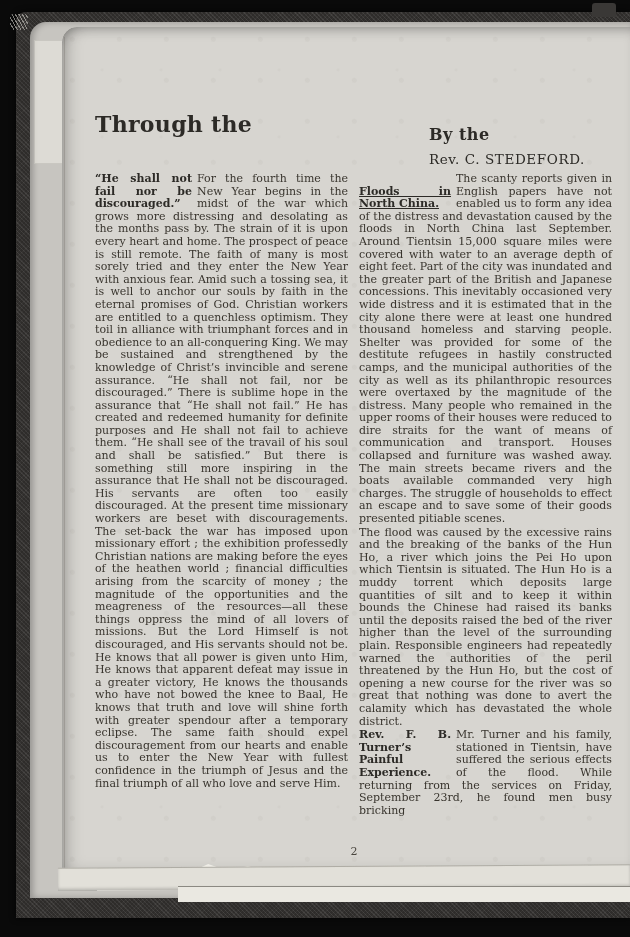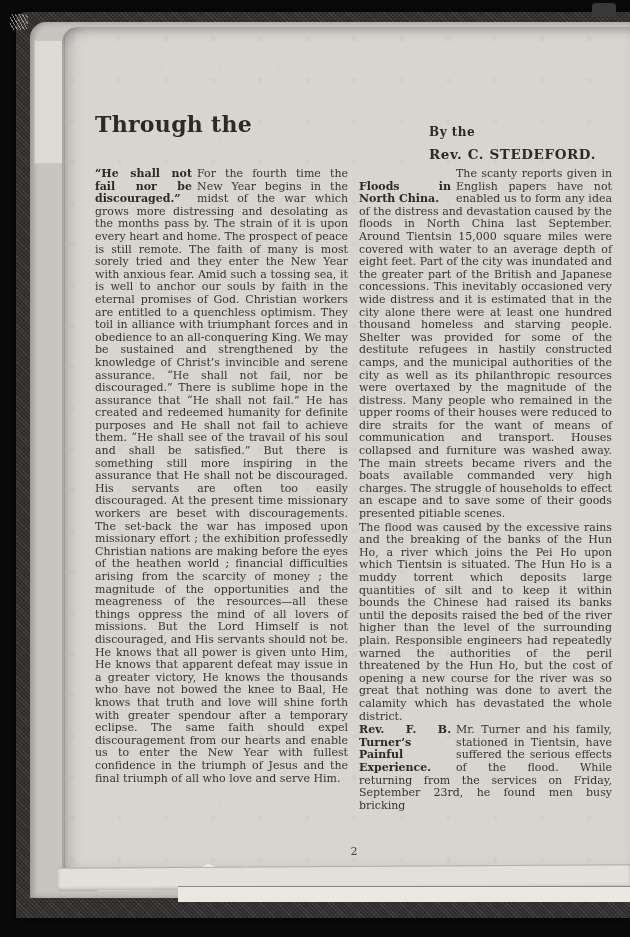--- a/index.html
+++ b/index.html
@@ -85,36 +85,36 @@
   .content {
     position: absolute; left: 95px; top: 110px; width: 518px;
     color: #35312b;
   }
   .masthead { display: flex; justify-content: space-between; align-items: flex-start; }
   .title {
     font-weight: 700; font-size: 22px; line-height: 1.28;
     letter-spacing: 0.3px; color: #2c2a26;
   }
   .byline { margin-top: 15px; width: 184px; color: #2c2a26; }
-  .byline .pre  { font-weight: 700; font-size: 12px; letter-spacing: 0.5px; }
-  .byline .name { font-weight: 700; font-size: 13.5px; letter-spacing: 0.6px; margin-top: 7px; }
+  .byline .pre  { font-weight: 700; font-size: 16px; letter-spacing: 0.5px; }
+  .byline .name { font-weight: 400; font-size: 13.5px; letter-spacing: 0.6px; margin-top: 7px; }
 
   .columns { display: flex; gap: 11px; margin-top: 6px; }
   .col { width: 253px; }
   .body-text {
     font-size: 11px; line-height: 12.6px;
     text-align: justify; margin: 0;
     color: #38342d;
   }
   .sidenote {
     float: left; font-weight: 700; font-size: 11px; line-height: 12.6px;
     width: 97px; padding-right: 5px; color: #2c2a26;
   }
   .sidenote.narrow { width: 92px; }
-  .sidenote.drop-one { padding-top: 12.6px; }
+  .sidenote.drop-one { padding-top: 12.6px; text-decoration: underline; }
   .para-gap { margin-top: 1px; }
 
   .page-number {
     position: absolute; left: 95px; width: 518px; top: 845px;
     text-align: center; font-size: 11px; color: #4a463f;
   }
 </style>
 </head>
 <body>
 

